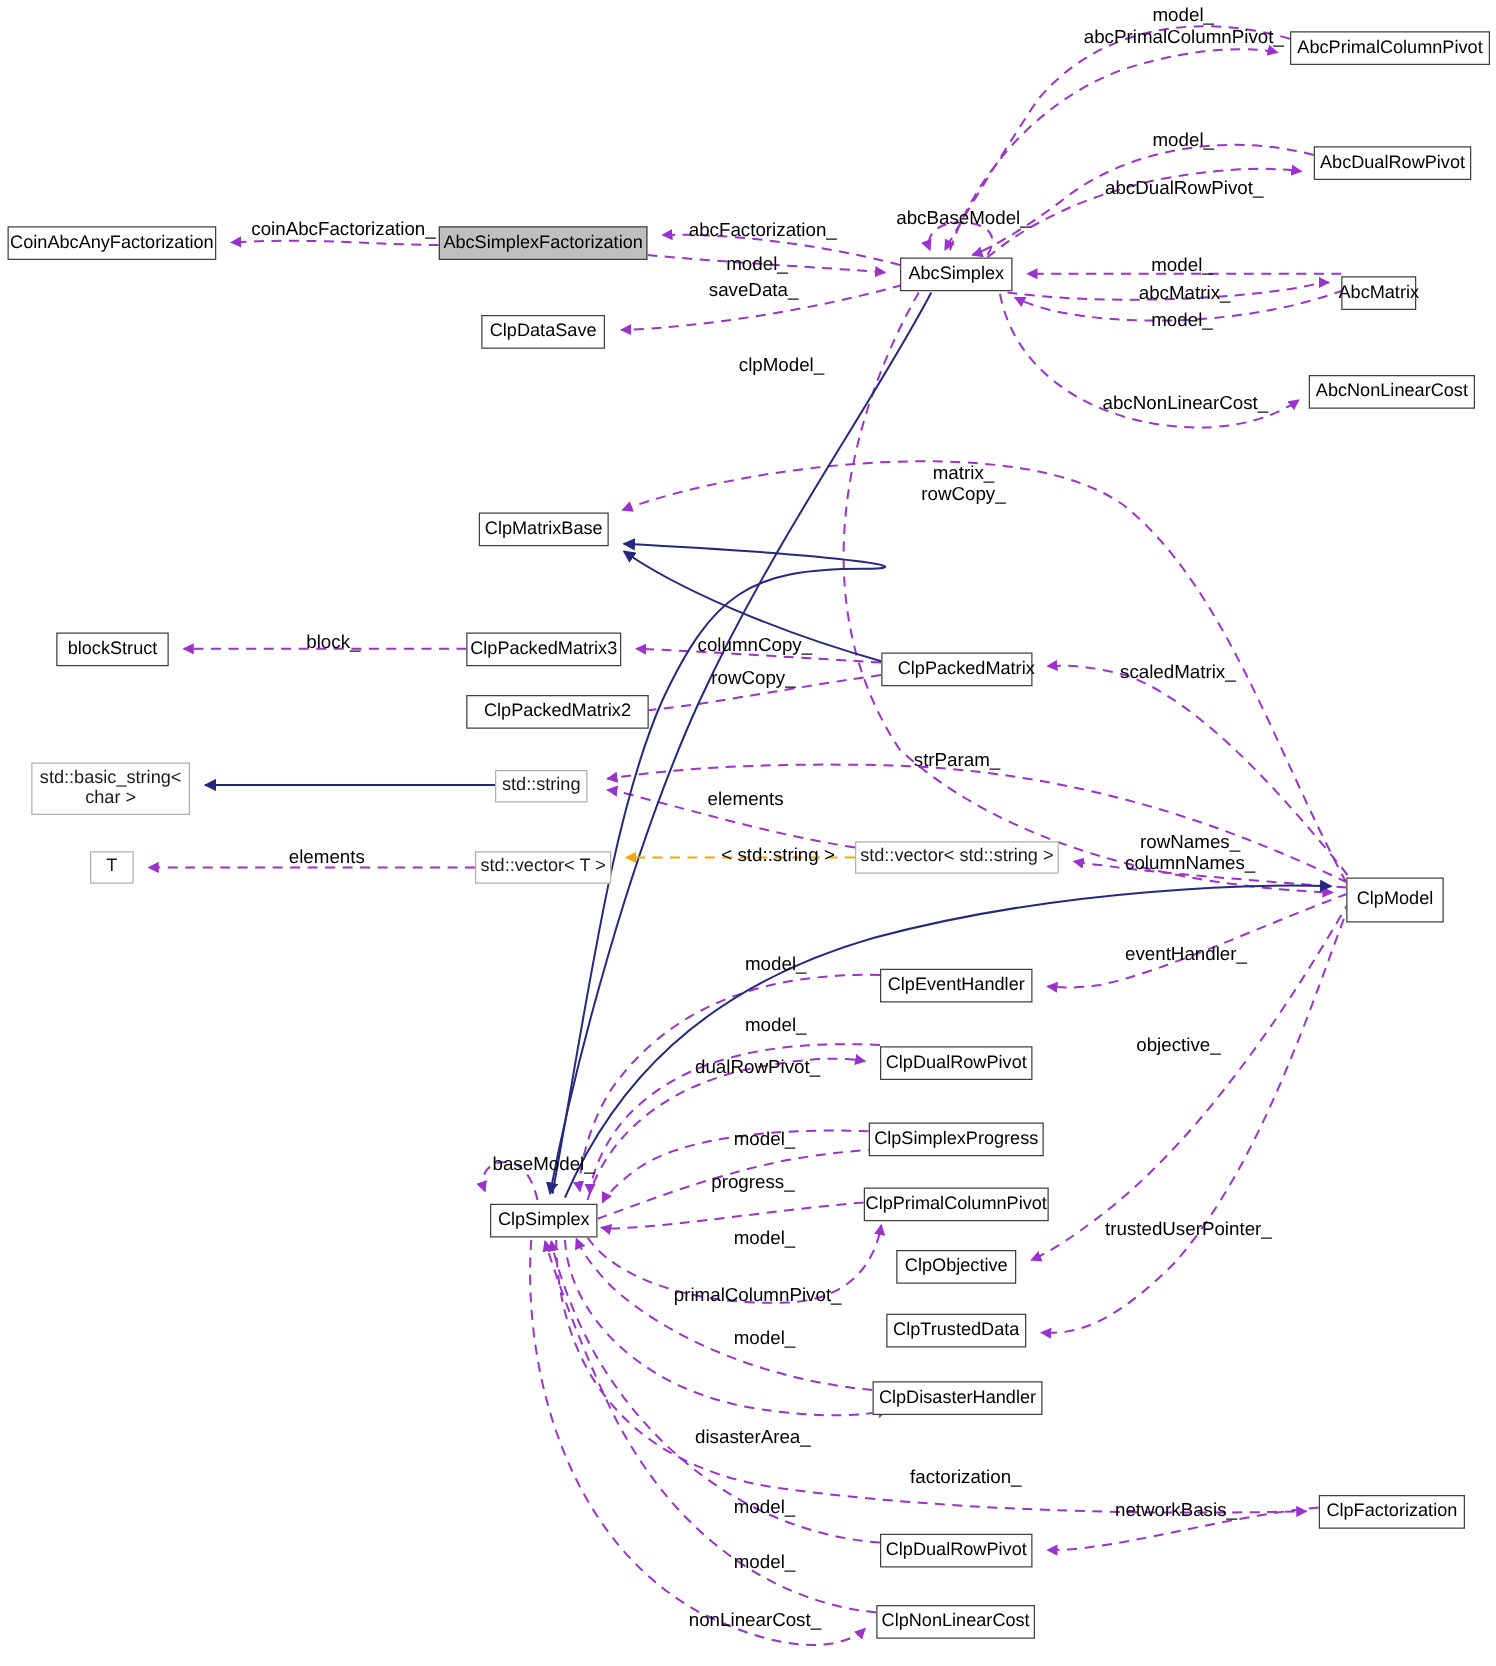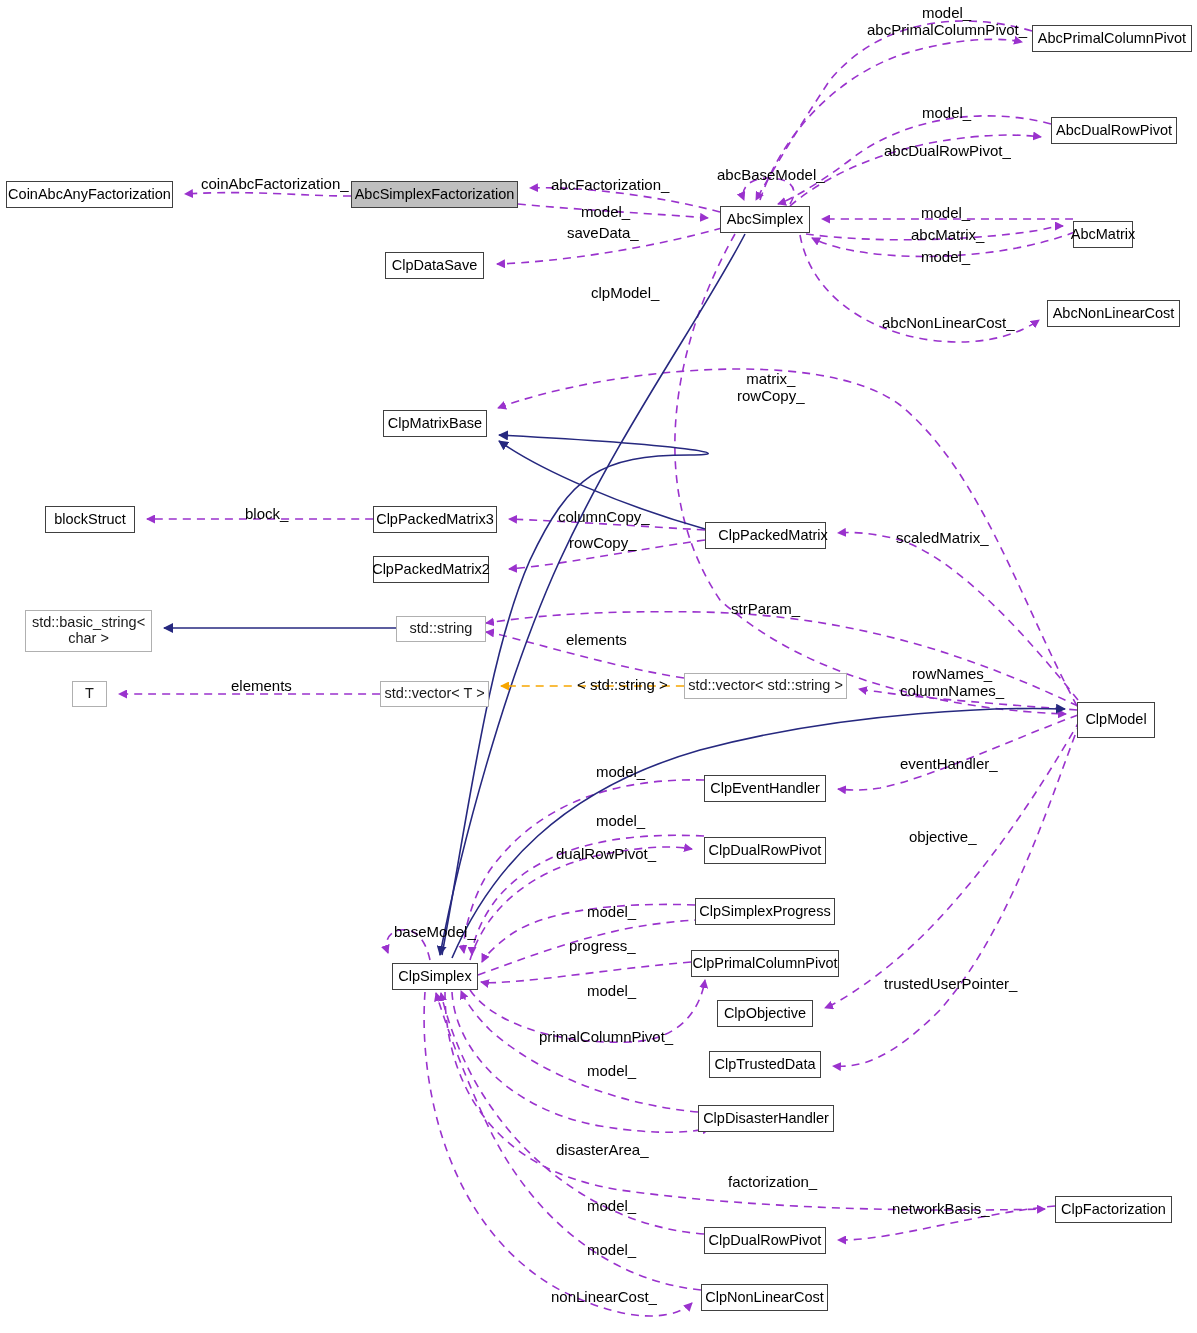--- a/index.html
+++ b/index.html
@@ -182,25 +182,25 @@
   <div class="node highlight" style="left:351px;top:181px;width:167px;height:27px;"><span>AbcSimplexFactorization</span></div>
   <div class="node" style="left:385px;top:252px;width:99px;height:27px;"><span>ClpDataSave</span></div>
   <div class="node" style="left:720px;top:206px;width:90px;height:27px;"><span>AbcSimplex</span></div>
   <div class="node" style="left:1032px;top:25px;width:160px;height:27px;"><span>AbcPrimalColumnPivot</span></div>
   <div class="node" style="left:1051px;top:117px;width:126px;height:27px;"><span>AbcDualRowPivot</span></div>
   <div class="node" style="left:1073px;top:206px;width:60px;height:27px;margin-top:15px;"><span>AbcMatrix</span></div>
   <div class="node" style="left:1047px;top:300px;width:133px;height:27px;"><span>AbcNonLinearCost</span></div>
   <div class="node" style="left:383px;top:410px;width:104px;height:27px;"><span>ClpMatrixBase</span></div>
   <div class="node" style="left:45px;top:506px;width:90px;height:27px;"><span>blockStruct</span></div>
   <div class="node" style="left:373px;top:506px;width:124px;height:27px;"><span>ClpPackedMatrix3</span></div>
-  <div class="node" style="left:373px;top:556px;width:116px;height:27px;"><span>ClpPackedMatrix2</span></div>
+  <div class="node" style="left:373px;top:556px;width:146px;height:27px;"><span>ClpPackedMatrix2</span></div>
   <div class="node" style="left:705px;top:522px;width:121px;height:27px;padding-left:15px;"><span>ClpPackedMatrix</span></div>
   <div class="node light" style="left:25px;top:610px;width:127px;height:42px;"><span>std::basic_string&lt;
 char &gt;</span></div>
-  <div class="node light" style="left:396px;top:616px;width:90px;height:26px;"><span>std::string</span></div>
+  <div class="node light" style="left:396px;top:616px;width:74px;height:26px;"><span>std::string</span></div>
   <div class="node light" style="left:72px;top:681px;width:35px;height:26px;"><span>T</span></div>
   <div class="node light" style="left:380px;top:681px;width:109px;height:26px;"><span>std::vector&lt; T &gt;</span></div>
   <div class="node light" style="left:684px;top:673px;width:163px;height:26px;"><span>std::vector&lt; std::string &gt;</span></div>
   <div class="node" style="left:1077px;top:702px;width:78px;height:36px;"><span>ClpModel</span></div>
   <div class="node" style="left:392px;top:963px;width:86px;height:27px;"><span>ClpSimplex</span></div>
   <div class="node" style="left:704px;top:775px;width:122px;height:27px;"><span>ClpEventHandler</span></div>
   <div class="node" style="left:704px;top:837px;width:122px;height:27px;"><span>ClpDualRowPivot</span></div>
   <div class="node" style="left:695px;top:898px;width:140px;height:27px;"><span>ClpSimplexProgress</span></div>
   <div class="node" style="left:691px;top:950px;width:148px;height:27px;"><span>ClpPrimalColumnPivot</span></div>
   <div class="node" style="left:717px;top:1000px;width:96px;height:27px;"><span>ClpObjective</span></div>

